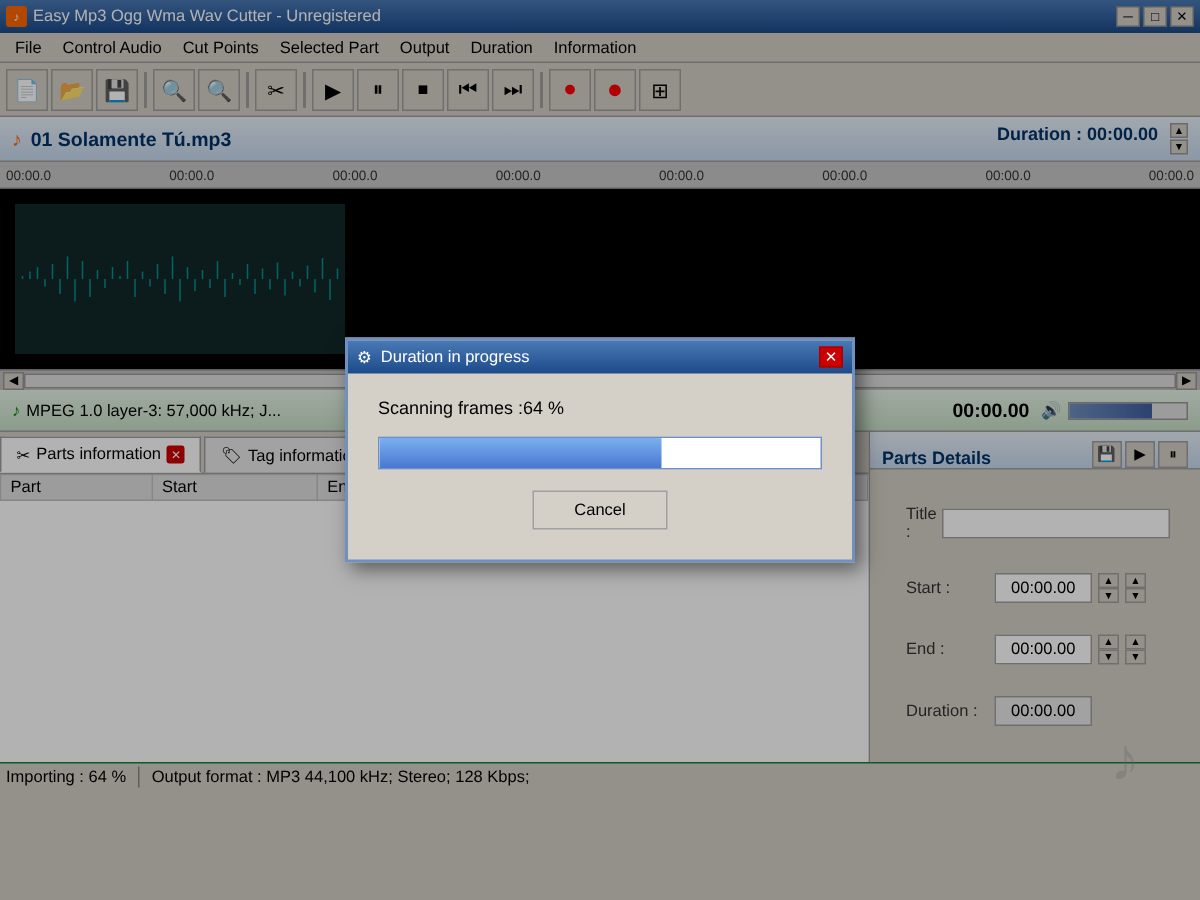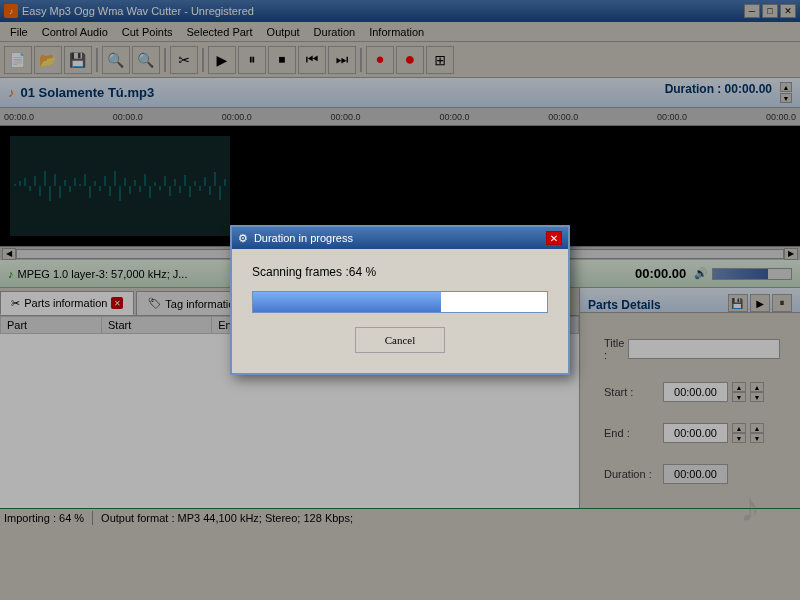--- a/index.html
+++ b/index.html
@@ -478,21 +478,20 @@
     #cancel-btn {
       width: 90px;
       height: 26px;
       background: #d4d0c8;
       border: 1px solid #a0a0a0;
       font-size: 11px;
       cursor: pointer;
       display: flex;
       align-items: center;
       justify-content: center;
-      font-family: Liberation Serif, serif;
     }
 
     
     #music-note-area {
       position: absolute;
       right: 40px;
       bottom: 70px;
       opacity: 0.3;
       font-size: 40px;
       color: #666;

